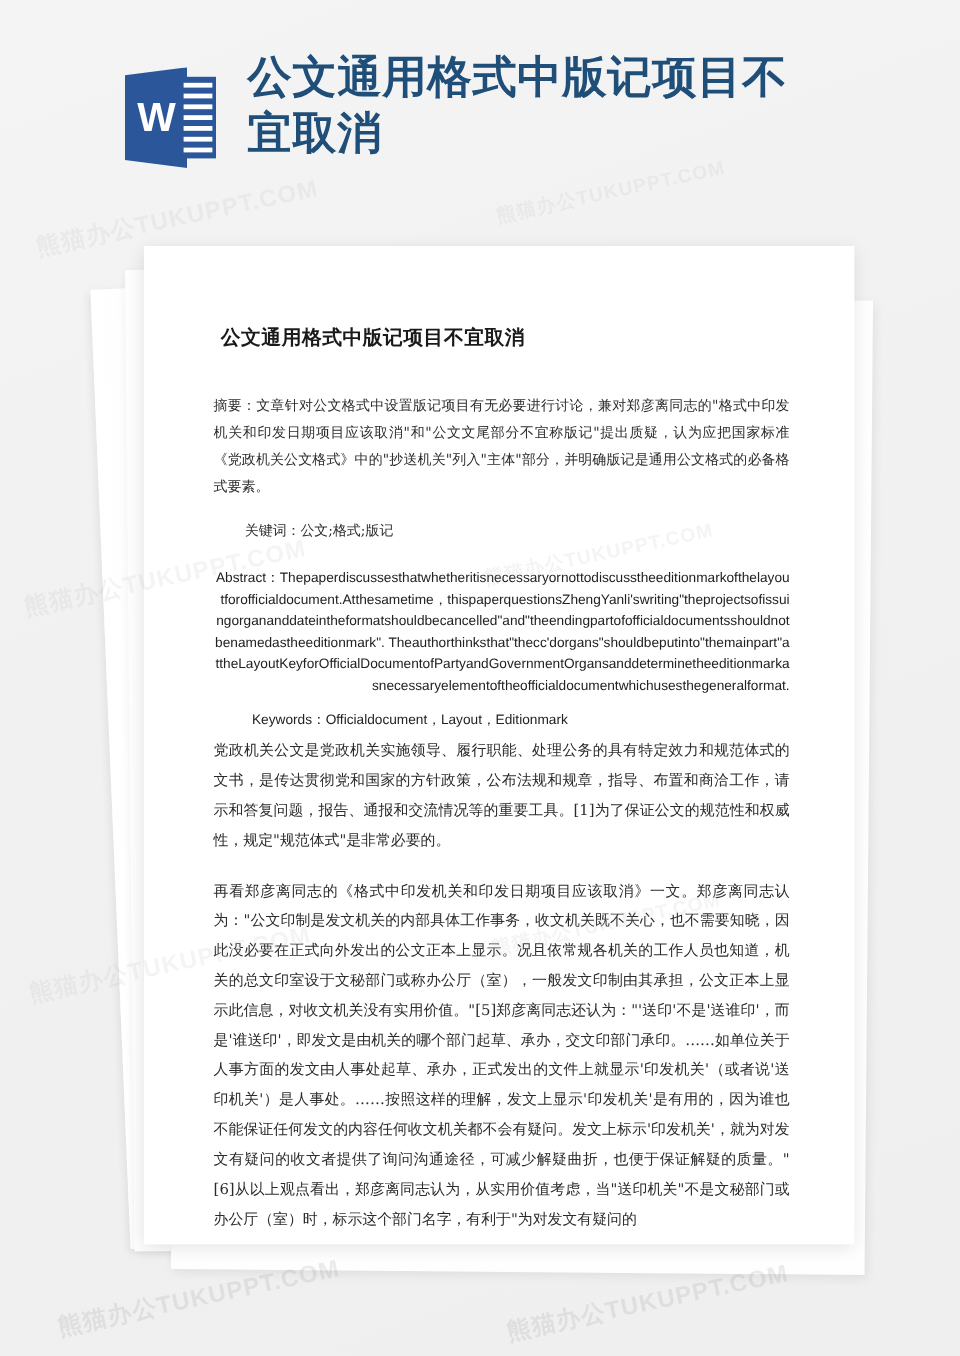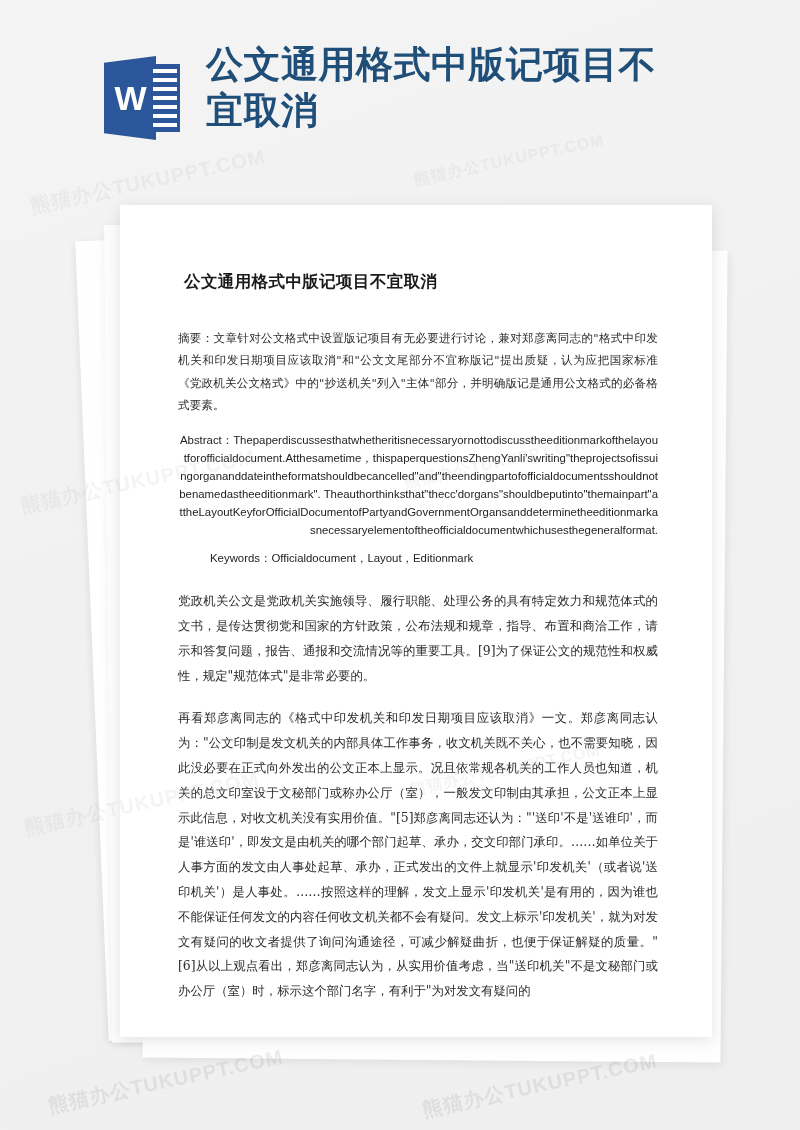--- a/index.html
+++ b/index.html
@@ -182,21 +182,21 @@
     color: #222222;
     margin: 0 0 10px 0;
     text-align: right;
     word-break: break-all;
   }
   .doc-en-kw {
     font-family: "Liberation Sans", sans-serif;
     font-size: 11.4px;
     line-height: 1.58;
     color: #222222;
-    margin: 0 0 22px 0;
+    margin: 0 0 4px 0;
     padding-left: 32px;
   }
   .doc-body {
     font-family: "DejaVu Serif", "Liberation Serif", serif;
     font-size: 12.4px;
     line-height: 2.0;
     color: #2b2b2b;
     margin: 0 0 18px 0;
     text-align: justify;
   }
@@ -253,26 +253,27 @@
   <div class="sheet sheet-back-2"></div>
   <div class="sheet sheet-bottom"></div>
 
   <div class="sheet sheet-main">
     <div class="sheet-main-inner">
 
       <h1 class="doc-title">公文通用格式中版记项目不宜取消</h1>
 
       <p class="doc-para">摘要：文章针对公文格式中设置版记项目有无必要进行讨论，兼对郑彦离同志的"格式中印发机关和印发日期项目应该取消"和"公文文尾部分不宜称版记"提出质疑，认为应把国家标准《党政机关公文格式》中的"抄送机关"列入"主体"部分，并明确版记是通用公文格式的必备格式要素。</p>
 
+      <p class="doc-kw">关键词：公文;格式;版记</p>
 
       <p class="doc-en">Abstract：Thepaperdiscussesthatwhetheritisnecessaryornottodiscusstheeditionmarkofthelayoutforofficialdocument.Atthesametime，thispaperquestionsZhengYanli'swriting"theprojectsofissuingorgananddateintheformatshouldbecancelled"and"theendingpartofofficialdocumentsshouldnotbenamedastheeditionmark". Theauthorthinksthat"thecc'dorgans"shouldbeputinto"themainpart"attheLayoutKeyforOfficialDocumentofPartyandGovernmentOrgansanddeterminetheeditionmarkasnecessaryelementoftheofficialdocumentwhichusesthegeneralformat.</p>
 
       <p class="doc-en-kw">Keywords：Officialdocument，Layout，Editionmark</p>
 
-      <p class="doc-body">党政机关公文是党政机关实施领导、履行职能、处理公务的具有特定效力和规范体式的文书，是传达贯彻党和国家的方针政策，公布法规和规章，指导、布置和商洽工作，请示和答复问题，报告、通报和交流情况等的重要工具。[9]为了保证公文的规范性和权威性，规定"规范体式"是非常必要的。</p>
+      <p class="doc-body">党政机关公文是党政机关实施领导、履行职能、处理公务的具有特定效力和规范体式的文书，是传达贯彻党和国家的方针政策，公布法规和规章，指导、布置和商洽工作，请示和答复问题，报告、通报和交流情况等的重要工具。[1]为了保证公文的规范性和权威性，规定"规范体式"是非常必要的。</p>
 
       <p class="doc-body">再看郑彦离同志的《格式中印发机关和印发日期项目应该取消》一文。郑彦离同志认为："公文印制是发文机关的内部具体工作事务，收文机关既不关心，也不需要知晓，因此没必要在正式向外发出的公文正本上显示。况且依常规各机关的工作人员也知道，机关的总文印室设于文秘部门或称办公厅（室），一般发文印制由其承担，公文正本上显示此信息，对收文机关没有实用价值。"[5]郑彦离同志还认为："'送印'不是'送谁印'，而是'谁送印'，即发文是由机关的哪个部门起草、承办，交文印部门承印。……如单位关于人事方面的发文由人事处起草、承办，正式发出的文件上就显示'印发机关'（或者说'送印机关'）是人事处。……按照这样的理解，发文上显示'印发机关'是有用的，因为谁也不能保证任何发文的内容任何收文机关都不会有疑问。发文上标示'印发机关'，就为对发文有疑问的收文者提供了询问沟通途径，可减少解疑曲折，也便于保证解疑的质量。"[6]从以上观点看出，郑彦离同志认为，从实用价值考虑，当"送印机关"不是文秘部门或办公厅（室）时，标示这个部门名字，有利于"为对发文有疑问的</p>
 
     </div>
   </div>
 
   <div class="wm wm-1 light">熊猫办公TUKUPPT.COM</div>
   <div class="wm wm-2 small light">熊猫办公TUKUPPT.COM</div>
   <div class="wm wm-3 light">熊猫办公TUKUPPT.COM</div>
   <div class="wm wm-4 small light">熊猫办公TUKUPPT.COM</div>

